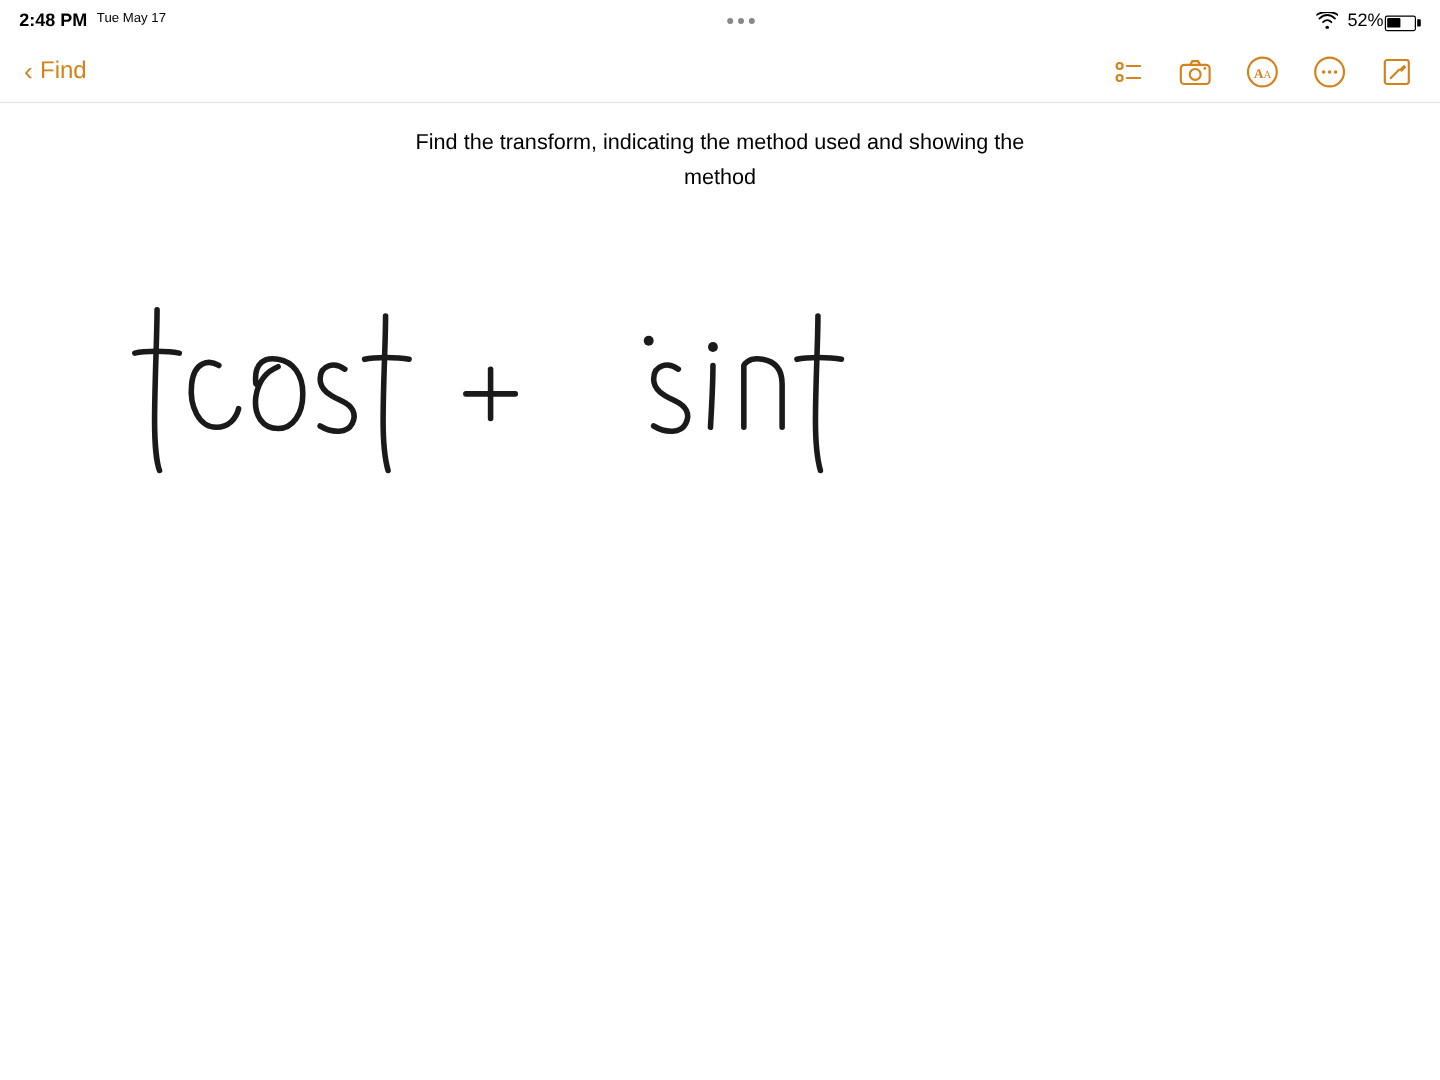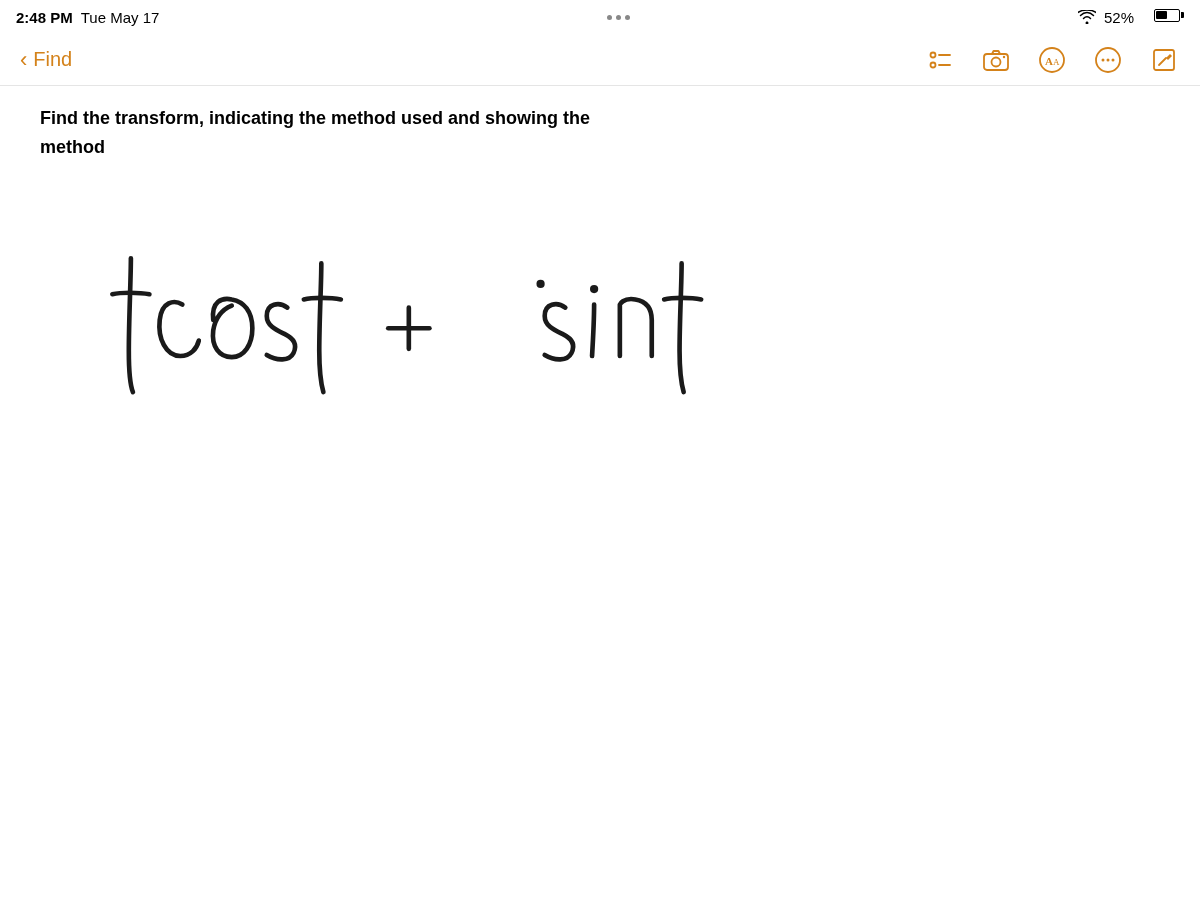--- a/index.html
+++ b/index.html
@@ -32,35 +32,35 @@
       gap: 8px;
     }
 
     .status-time {
       font-size: 15px;
       font-weight: 600;
       color: #000000;
     }
 
     .status-date {
-      font-size: 15px;
+      font-size: 11px;
       font-weight: 400;
       color: #000000;
     }
 
     .status-right {
       display: flex;
       align-items: center;
       gap: 8px;
     }
 
     .battery-container {
       display: flex;
-      align-items: flex-start;
-      gap: 20px;
+      align-items: flex-end;
+      gap: 1px;
     }
 
     .battery-percent {
       font-size: 15px;
       font-weight: 400;
       color: #000000;
     }
 
     .battery-icon {
       width: 26px;
@@ -162,24 +162,25 @@
 
     
     .content-area {
       padding: 20px 40px;
       background: #ffffff;
       height: calc(900px - 34px - 52px);
     }
 
     .note-title-text {
       font-size: 18px;
-      font-weight: 700;
+      font-weight: 400;
       color: #000000;
       line-height: 1.4;
       margin-bottom: 4px;
+      text-align: center;
     }
 
     .handwriting-area {
       margin-top: 60px;
       display: flex;
       align-items: center;
       justify-content: flex-start;
       padding-left: 60px;
     }
 

